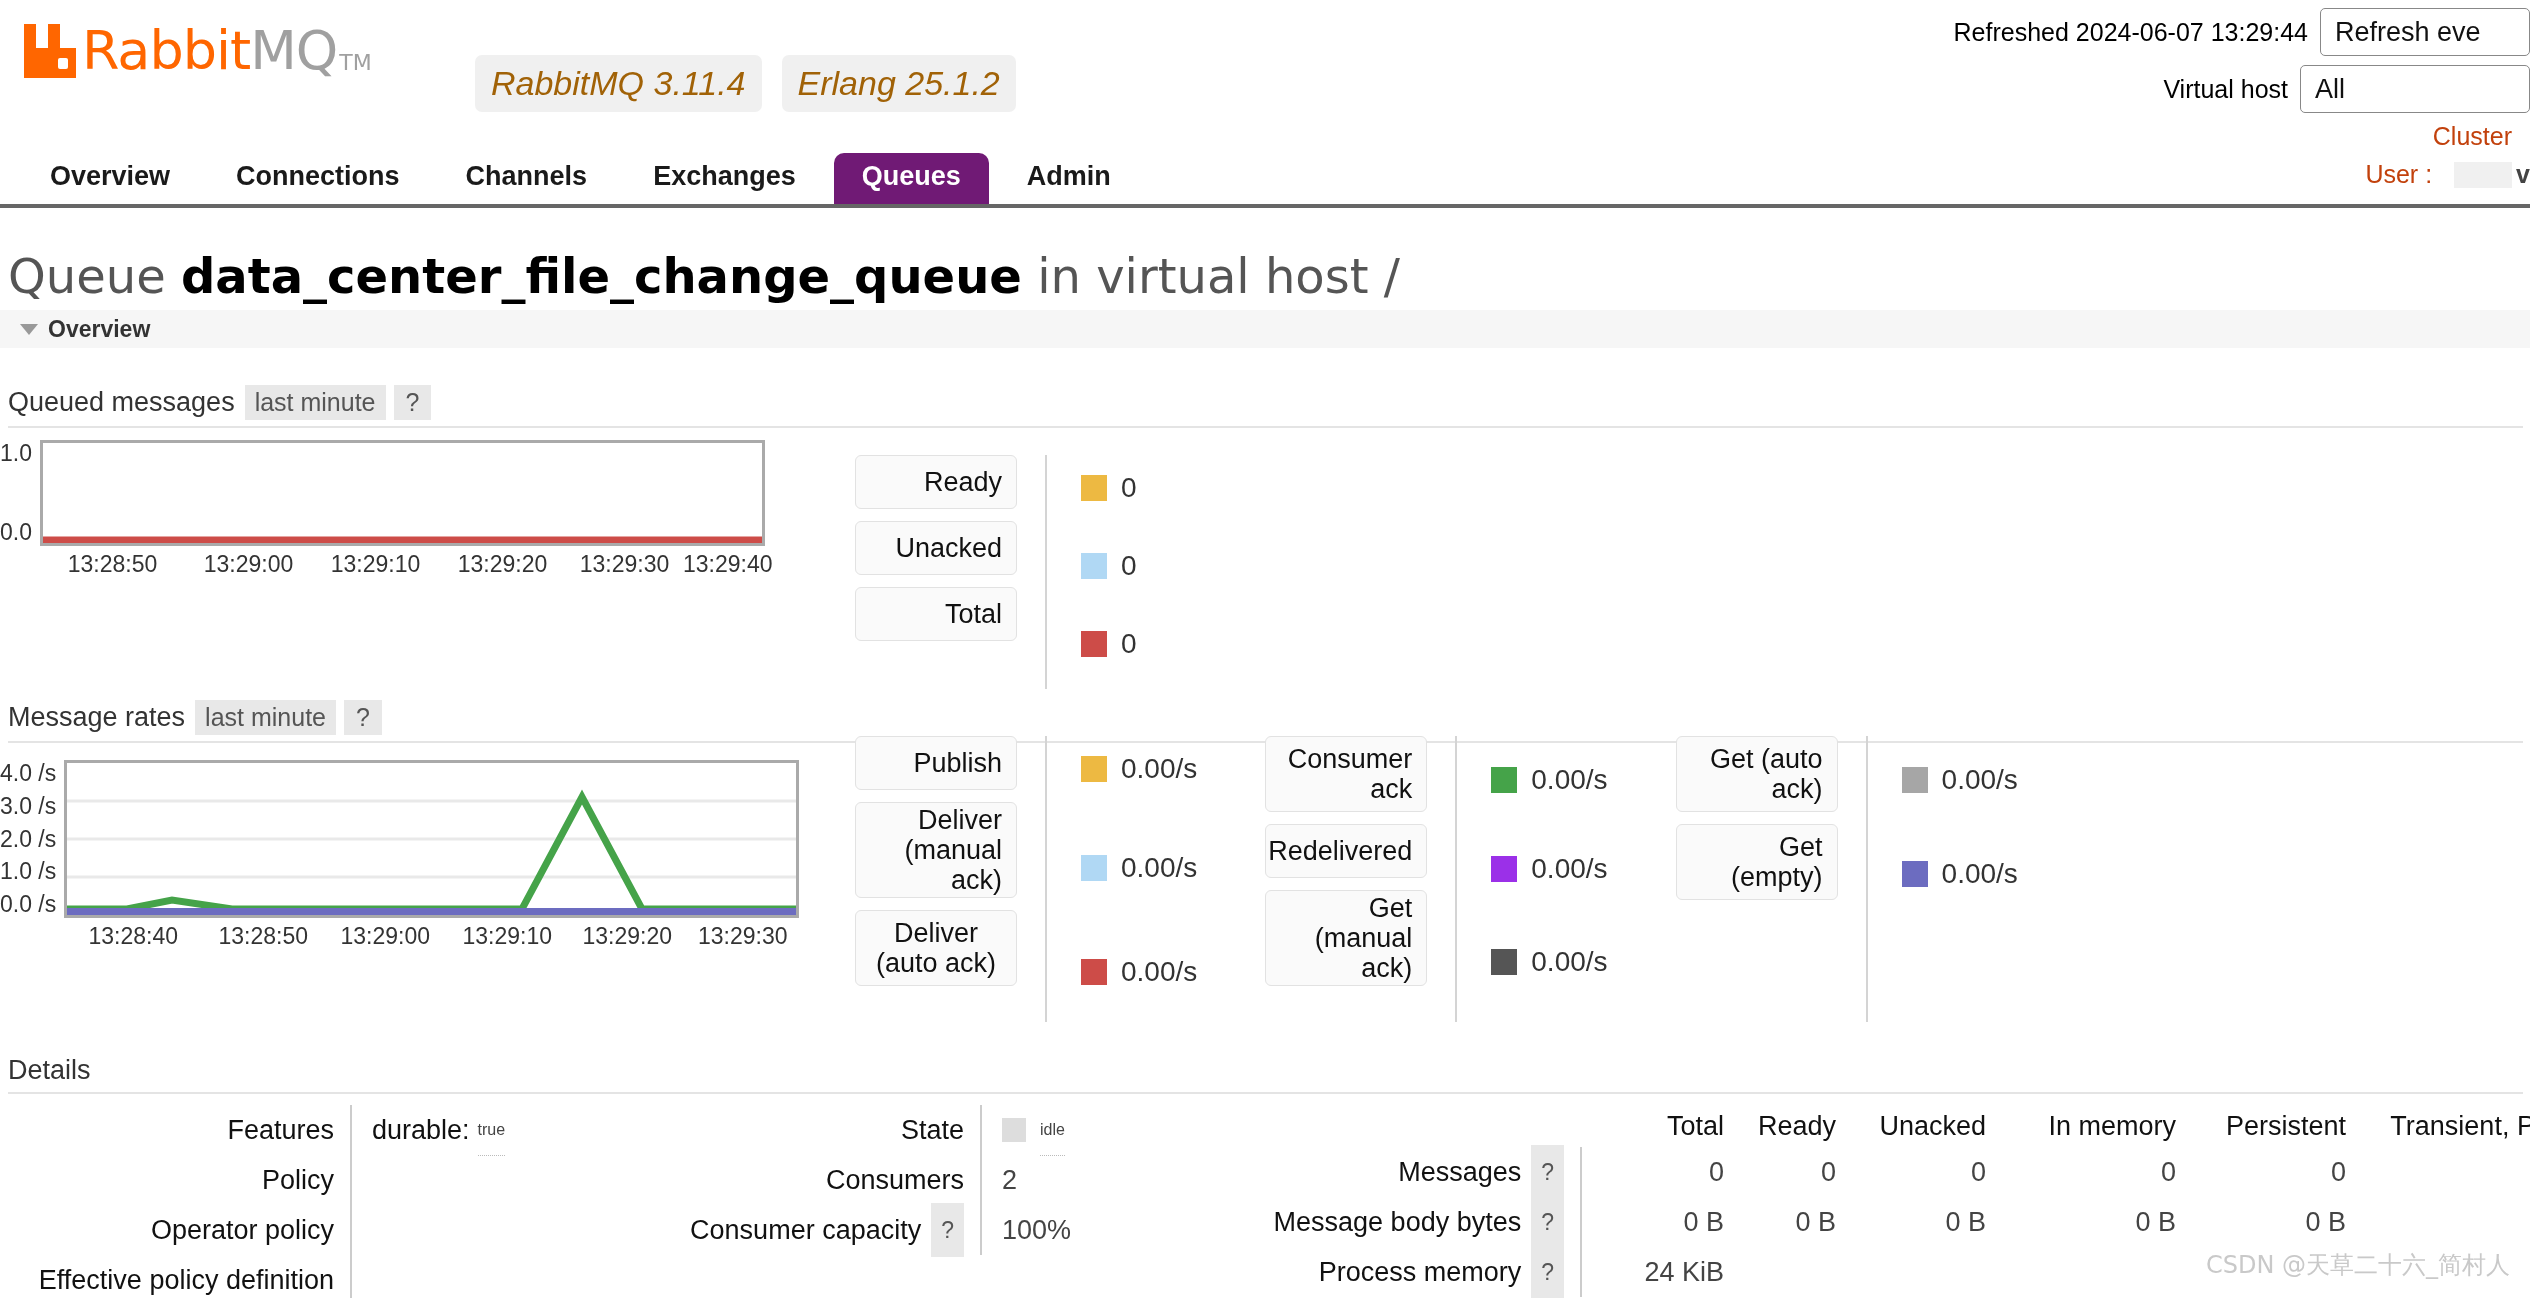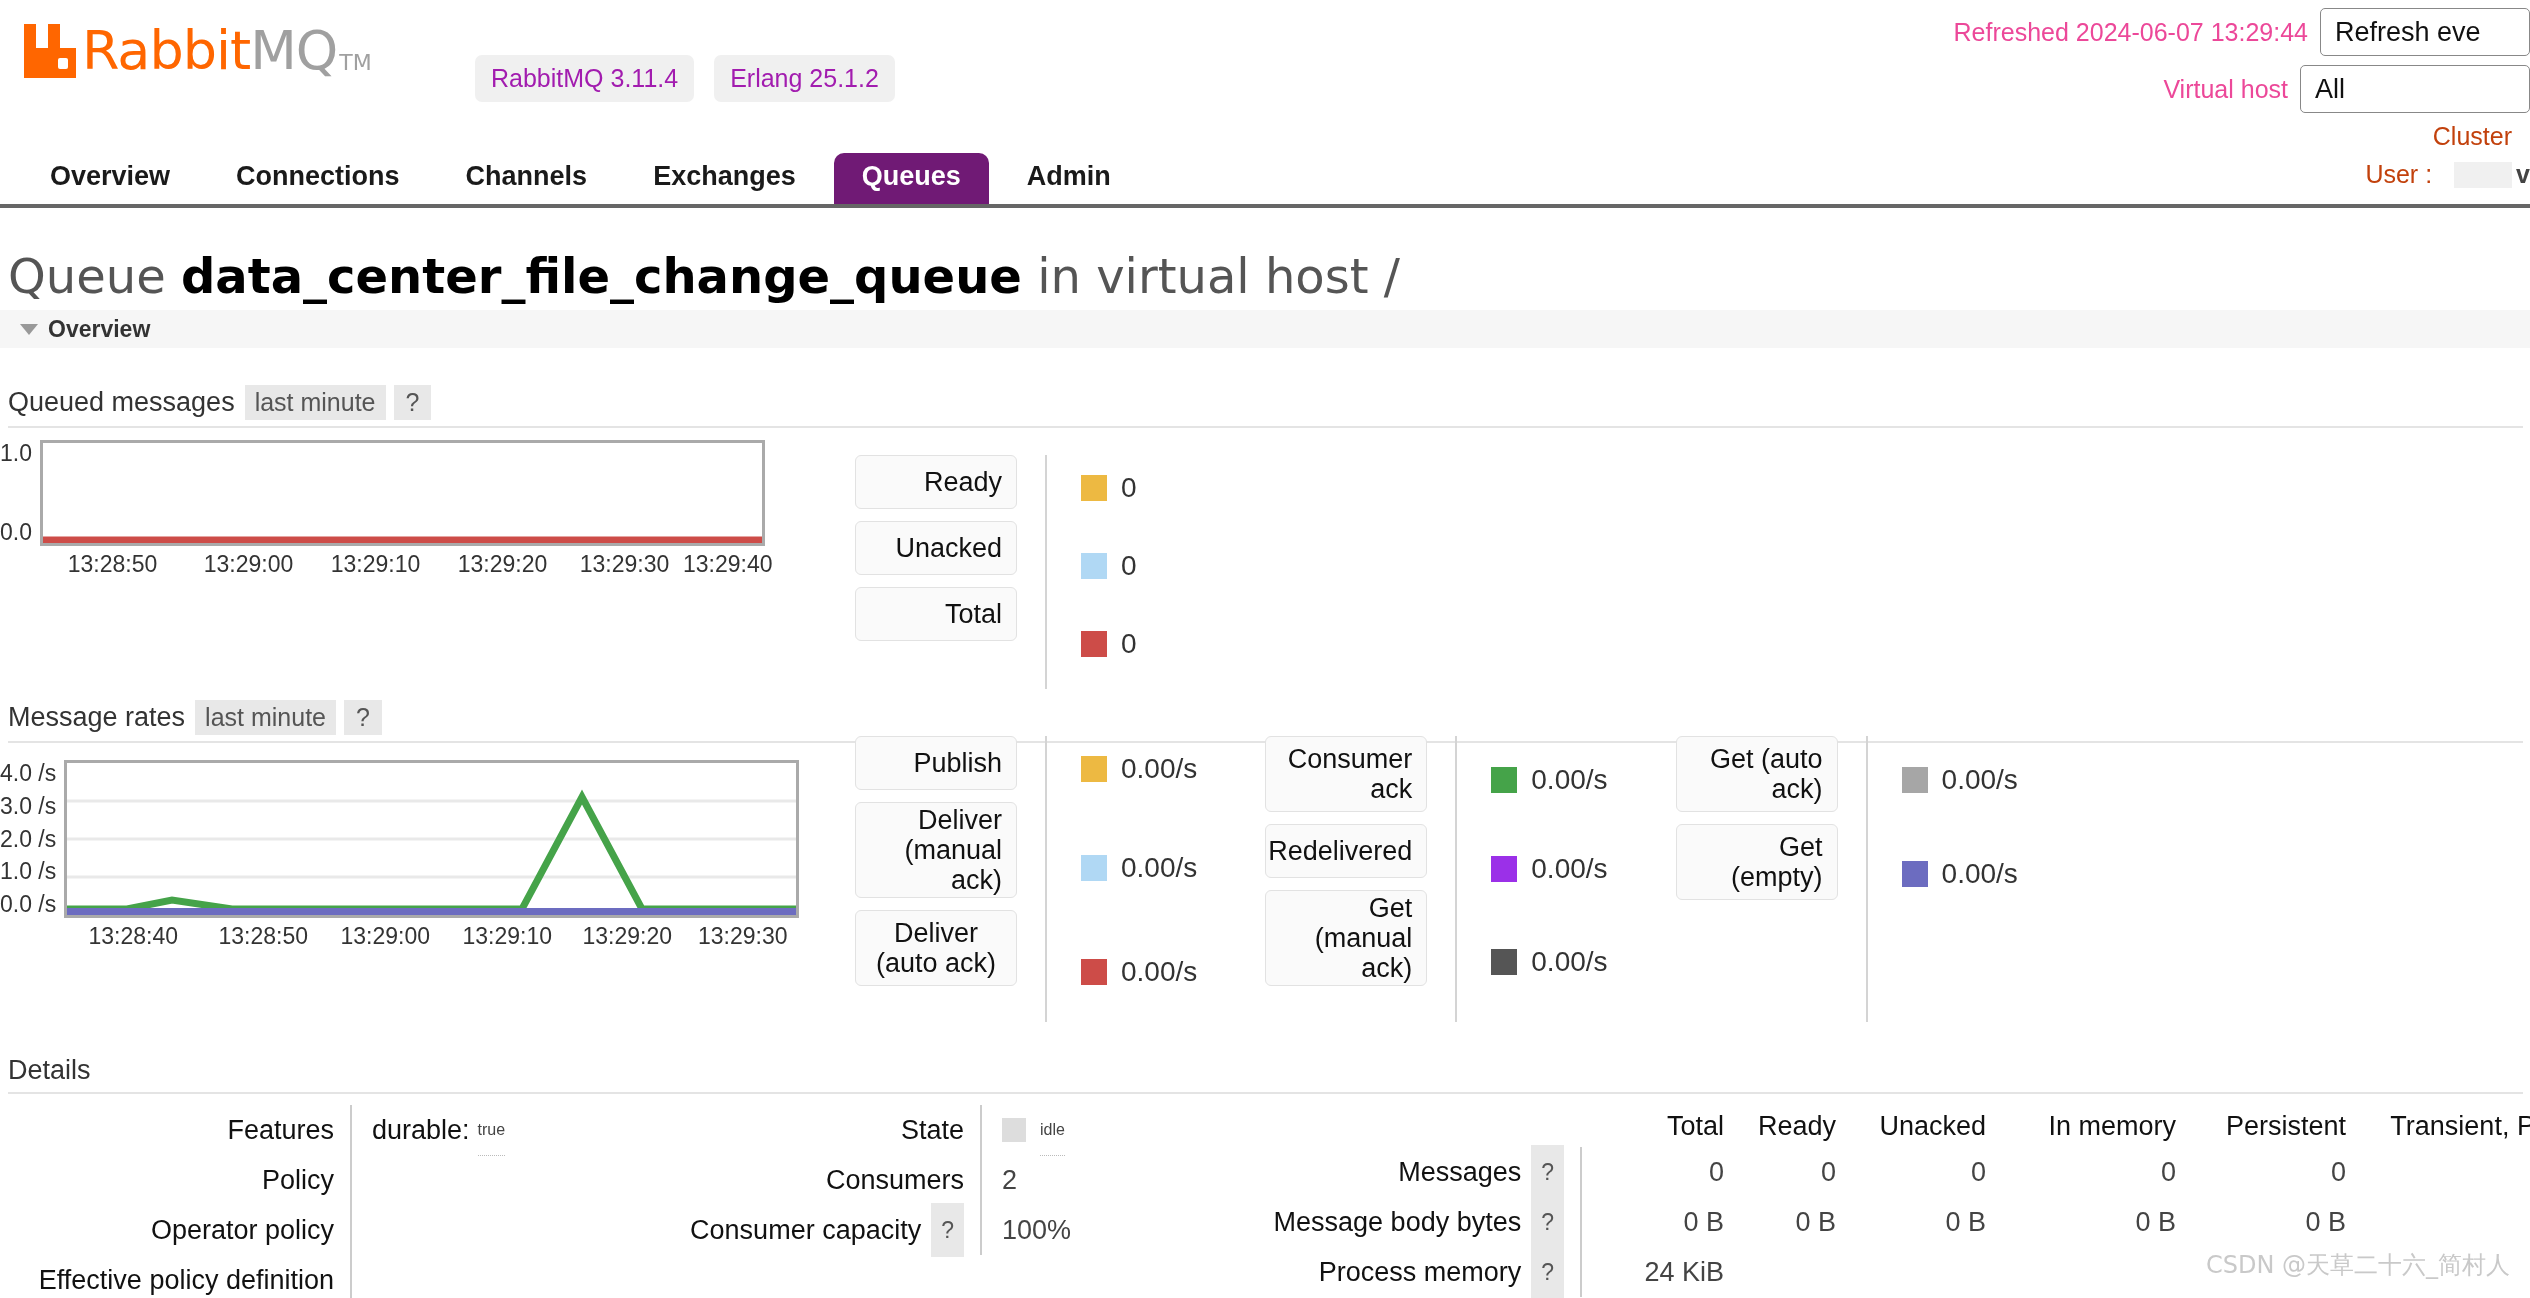--- a/index.html
+++ b/index.html
@@ -45,25 +45,26 @@
     color: #a0a0a0;
     font-size: 22px;
     line-height: 22px;
     margin-left: 2px;
     margin-bottom: 6px;
     font-family: "DejaVu Sans", sans-serif;
   }
   .pill {
     display: inline-block;
     background: #f0f0f0;
-    color: #a21caf;
+    color: #a16207;
     border-radius: 7px;
-    font-size: 25px;
+    font-size: 34px;
     padding: 9px 16px;
     white-space: nowrap;
+    font-style: italic;
   }
   .version-pills {
     position: absolute;
     left: 475px;
     top: 55px;
     display: flex;
     gap: 20px;
   }
 
   .header-right {
@@ -74,21 +75,21 @@
     font-size: 25px;
     color: #444;
   }
   .hr-row {
     display: flex;
     align-items: center;
     justify-content: flex-end;
     margin-bottom: 9px;
     white-space: nowrap;
   }
-  .hr-label { margin-right: 12px; color: #ec4899; }
+  .hr-label { margin-right: 12px; color: #000000; }
   .hr-select {
     border: 1px solid #888;
     border-radius: 5px;
     background: #fff;
     font-size: 27px;
     padding: 6px 14px;
     color: #111;
     height: 48px;
     display: flex;
     align-items: center;

